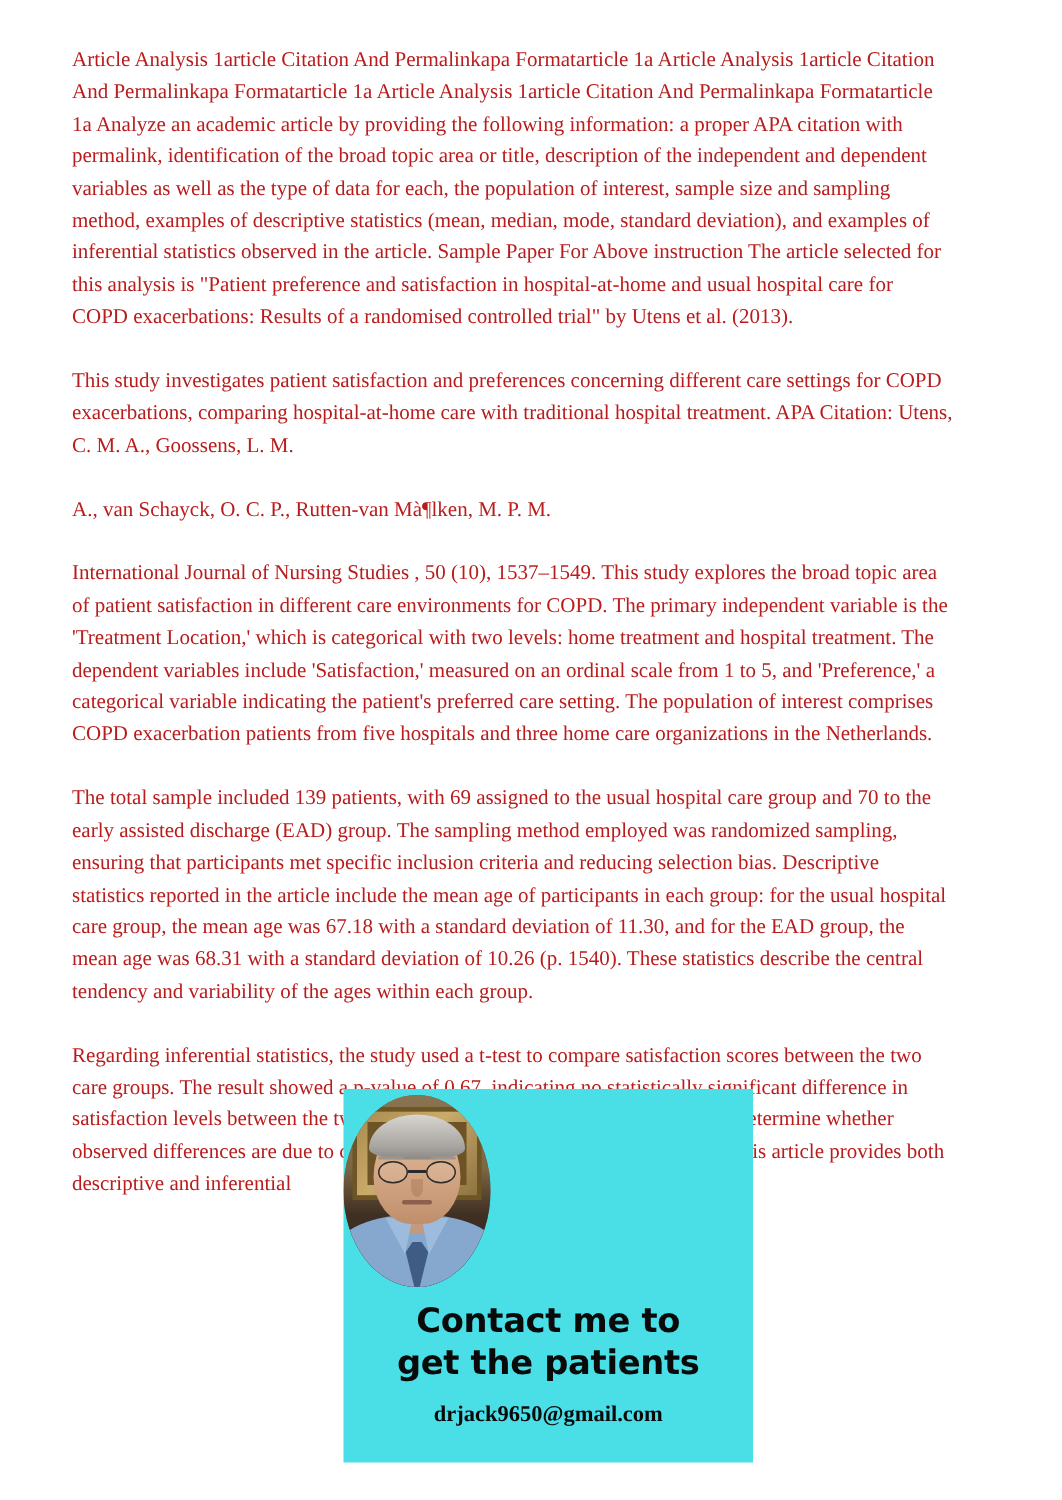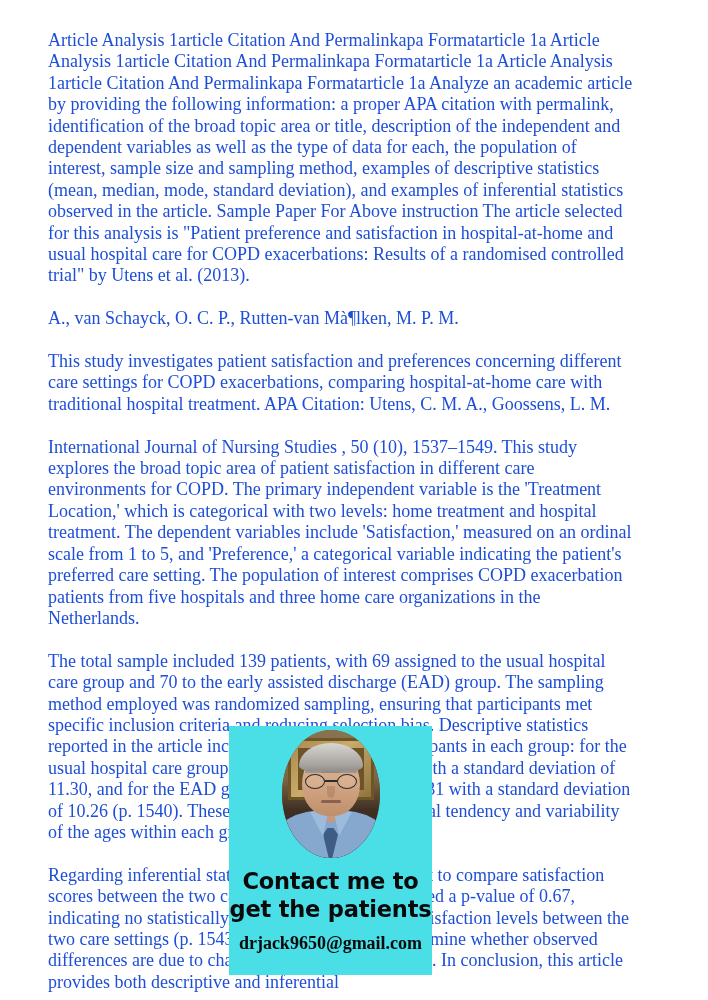--- a/index.html
+++ b/index.html
@@ -14,43 +14,42 @@
     background: #ffffff;
     overflow: hidden;
     font-family: "Liberation Serif", "DejaVu Serif", serif;
     color: #141414;
   }
   #doc-body {
     position: absolute;
     left: 48px;
     top: 30px;
     width: 588px;
-    font-size: 18px;
+    font-size: 14px;
     line-height: 21.4px;
     text-align: left;
-    color: #1d4ed8;
+    color: #b91c1c;
   }
   .para {
     margin: 0 0 21.4px 0;
     white-space: pre-wrap;
   }
   .para:last-child { margin-bottom: 0; }
 
   
   #watermark {
     position: absolute;
     left: 229px;
     top: 726px;
-    width: 203px;
+    width: 273px;
     height: 249px;
     background: #4ADEE6;
     overflow: hidden;
     display: flex;
     flex-direction: column;
-    align-items: center;
   }
   #avatar {
     position: relative;
     margin-top: 4px;
     width: 98px;
     height: 128px;
     border-radius: 50% / 50%;
     overflow: hidden;
     background: #6b5436;
   }
@@ -150,36 +149,36 @@
     font-size: 22.5px;
     line-height: 28px;
     color: #0a0a0a;
     text-align: center;
     letter-spacing: -0.2px;
   }
   #wm-line1 { margin-top: 9px; }
   #wm-email {
     font-family: "Liberation Serif", "DejaVu Serif", serif;
     font-weight: bold;
-    font-size: 18px;
+    font-size: 15px;
     line-height: 26px;
     color: #0a0a0a;
     text-align: center;
     margin-top: 7px;
   }
 </style>
 </head>
 <body>
 
 <div id="page">
 
   <div id="doc-body">
     <p class="para">Article Analysis 1article Citation And Permalinkapa Formatarticle 1a Article Analysis 1article Citation And Permalinkapa Formatarticle 1a Article Analysis 1article Citation And Permalinkapa Formatarticle 1a Analyze an academic article by providing the following information: a proper APA citation with permalink, identification of the broad topic area or title, description of the independent and dependent variables as well as the type of data for each, the population of interest, sample size and sampling method, examples of descriptive statistics (mean, median, mode, standard deviation), and examples of inferential statistics observed in the article. Sample Paper For Above instruction The article selected for this analysis is "Patient preference and satisfaction in hospital-at-home and usual hospital care for COPD exacerbations: Results of a randomised controlled trial" by Utens et al. (2013).</p>
+    <p class="para">This study investigates patient satisfaction and preferences concerning different care settings for COPD exacerbations, comparing hospital-at-home care with traditional hospital treatment. APA Citation: Utens, C. M. A., Goossens, L. M.</p>
     <p class="para">A., van Schayck, O. C. P., Rutten-van Mà¶lken, M. P. M.</p>
-    <p class="para">This study investigates patient satisfaction and preferences concerning different care settings for COPD exacerbations, comparing hospital-at-home care with traditional hospital treatment. APA Citation: Utens, C. M. A., Goossens, L. M.</p>
     <p class="para">International Journal of Nursing Studies , 50 (10), 1537–1549. This study explores the broad topic area of patient satisfaction in different care environments for COPD. The primary independent variable is the 'Treatment Location,' which is categorical with two levels: home treatment and hospital treatment. The dependent variables include 'Satisfaction,' measured on an ordinal scale from 1 to 5, and 'Preference,' a categorical variable indicating the patient's preferred care setting. The population of interest comprises COPD exacerbation patients from five hospitals and three home care organizations in the Netherlands.</p>
     <p class="para">The total sample included 139 patients, with 69 assigned to the usual hospital care group and 70 to the early assisted discharge (EAD) group. The sampling method employed was randomized sampling, ensuring that participants met specific inclusion criteria and reducing selection bias. Descriptive statistics reported in the article include the mean age of participants in each group: for the usual hospital care group, the mean age was 67.18 with a standard deviation of 11.30, and for the EAD group, the mean age was 68.31 with a standard deviation of 10.26 (p. 1540). These statistics describe the central tendency and variability of the ages within each group.</p>
     <p class="para">Regarding inferential statistics, the study used a t-test to compare satisfaction scores between the two care groups. The result showed a p-value of 0.67, indicating no statistically significant difference in satisfaction levels between the two care settings (p. 1543). Such analysis helps determine whether observed differences are due to chance or represent true effects. In conclusion, this article provides both descriptive and inferential</p>
   </div>
 
   <div id="watermark" style="background: rgb(74, 222, 230);">
 
     <div id="avatar">
       <div class="av-wall"></div>
       <div class="av-frame">

